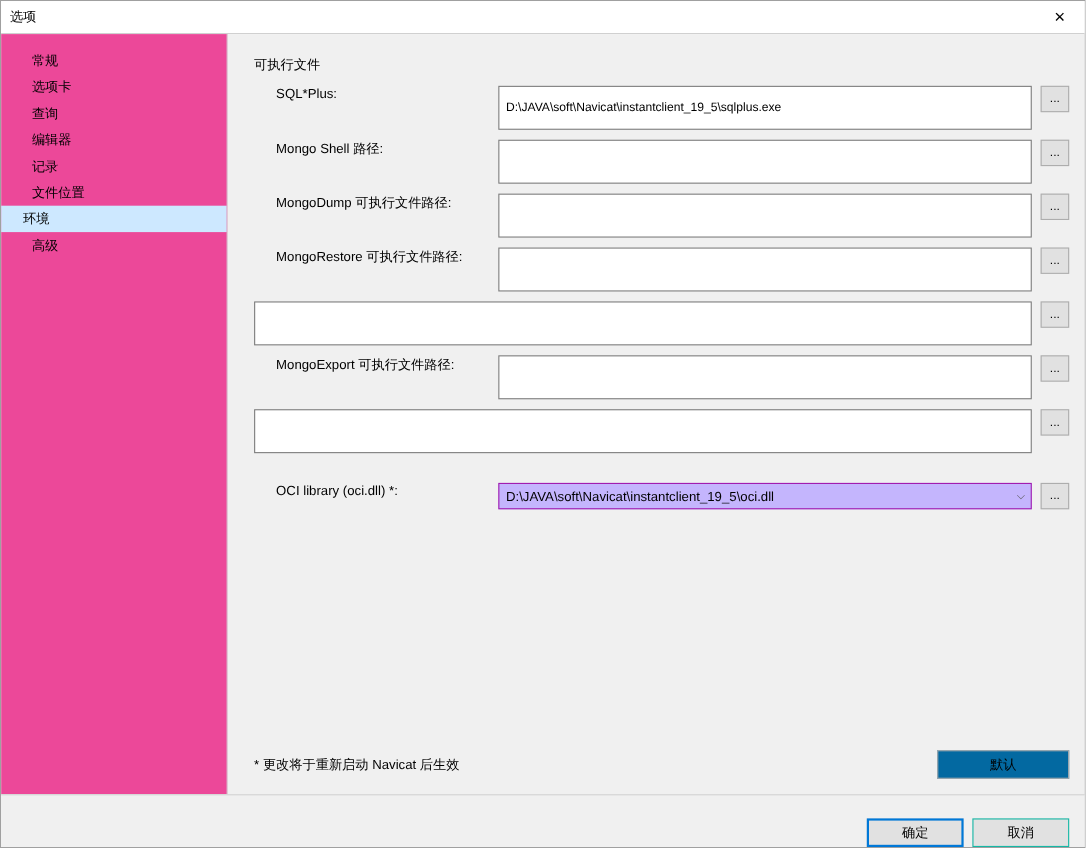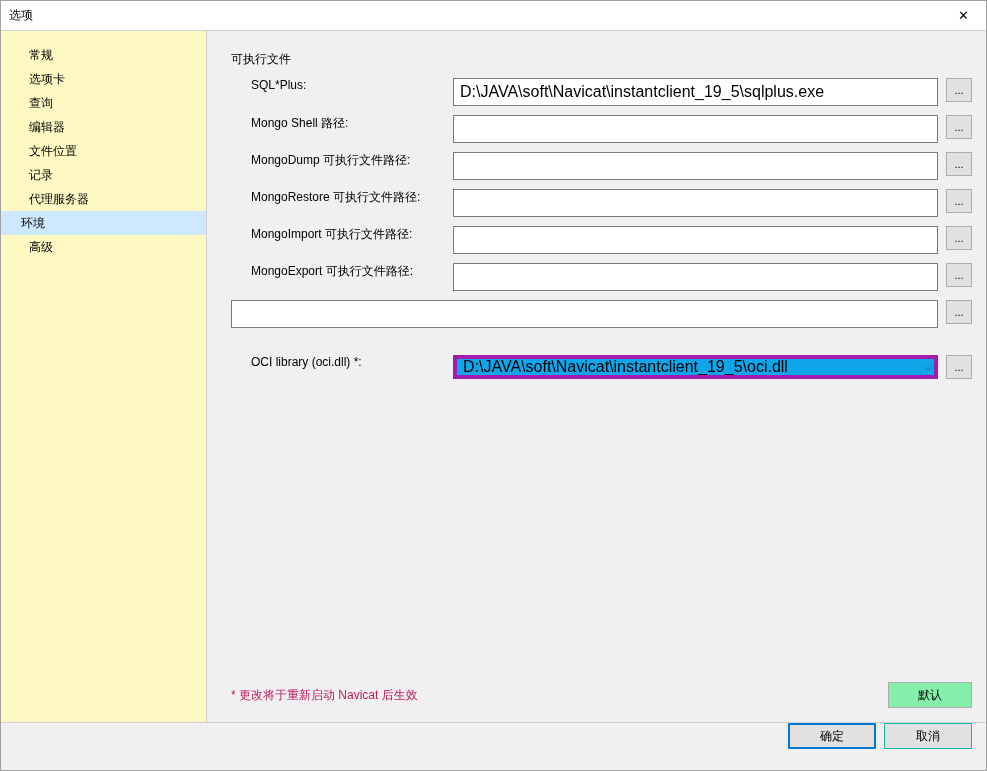--- a/index.html
+++ b/index.html
@@ -46,21 +46,21 @@
       font-size: 13px;
       font-family: Arial, sans-serif;
     }
     .body {
       flex: 1;
       display: flex;
       overflow: hidden;
     }
     .sidebar {
       width: 206px;
-      background: #fef9c3;
+      background: #ec4899;
       border-right: 1px solid #d0d0d0;
       padding-top: 12px;
     }
     .sidebar-item {
       padding: 3px 0 3px 28px;
       font-size: 12px;
       color: #000;
       cursor: pointer;
       line-height: 18px;
     }
@@ -96,35 +96,35 @@
       margin-bottom: 9px;
     }
     .field-label {
       width: 222px;
       padding-left: 20px;
       font-size: 12px;
       color: #000;
     }
     .field-input {
       flex: 1;
-      height: 28px;
+      height: 40px;
       border: 1px solid #7a7a7a;
       background: #ffffff;
       padding: 0 6px;
-      font-size: 16px;
+      font-size: 11px;
       font-family: inherit;
       outline: none;
     }
     .field-select {
       flex: 1;
       height: 24px;
-      border: 4px solid #a21caf;
-      background: #0ea5e9;
+      border: 1px solid #a21caf;
+      background: #c4b5fd;
       padding: 0 22px 0 6px;
-      font-size: 16px;
+      font-size: 12px;
       font-family: inherit;
       outline: none;
       appearance: none;
       position: relative;
     }
     .select-wrap {
       flex: 1;
       position: relative;
       display: flex;
     }
@@ -154,36 +154,36 @@
       height: 18px;
     }
     .bottom-area {
       display: flex;
       align-items: center;
       justify-content: space-between;
       padding: 0 14px 14px 24px;
     }
     .notice {
       font-size: 12px;
-      color: #be185d;
+      color: #000000;
     }
     .default-btn {
-      width: 84px;
+      width: 120px;
       height: 26px;
       border: 1px solid #adadad;
-      background: #86efac;
+      background: #0369a1;
       cursor: pointer;
       font-size: 12px;
       font-family: inherit;
     }
     .footer {
       height: 48px;
       border-top: 1px solid #d0d0d0;
       display: flex;
-      align-items: flex-start;
+      align-items: flex-end;
       justify-content: flex-end;
       padding-right: 14px;
       gap: 8px;
       background: #f0f0f0;
     }
     .footer-btn {
       width: 88px;
       height: 26px;
       border: 1px solid #14b8a6;
       background: #e1e1e1;
@@ -205,23 +205,22 @@
       <span>✕</span>
     </div>
   </div>
 
   <div class="body">
     <div class="sidebar">
       <div class="sidebar-item">常规</div>
       <div class="sidebar-item">选项卡</div>
       <div class="sidebar-item">查询</div>
       <div class="sidebar-item">编辑器</div>
+      <div class="sidebar-item">记录</div>
       <div class="sidebar-item">文件位置</div>
-      <div class="sidebar-item">记录</div>
-      <div class="sidebar-item">代理服务器</div>
       <div class="sidebar-item selected">环境</div>
       <div class="sidebar-item">高级</div>
     </div>
 
     <div class="main">
       <div class="content">
 
         <div class="section-title">可执行文件</div>
 
         <div class="field-row">
@@ -242,21 +241,20 @@
           <button class="browse-btn">...</button>
         </div>
 
         <div class="field-row">
           <div class="field-label">MongoRestore 可执行文件路径:</div>
           <input class="field-input" type="text" value="" style="">
           <button class="browse-btn">...</button>
         </div>
 
         <div class="field-row">
-          <div class="field-label">MongoImport 可执行文件路径:</div>
           <input class="field-input" type="text" value="" style="">
           <button class="browse-btn">...</button>
         </div>
 
         <div class="field-row">
           <div class="field-label">MongoExport 可执行文件路径:</div>
           <input class="field-input" type="text" value="" style="">
           <button class="browse-btn">...</button>
         </div>
 

